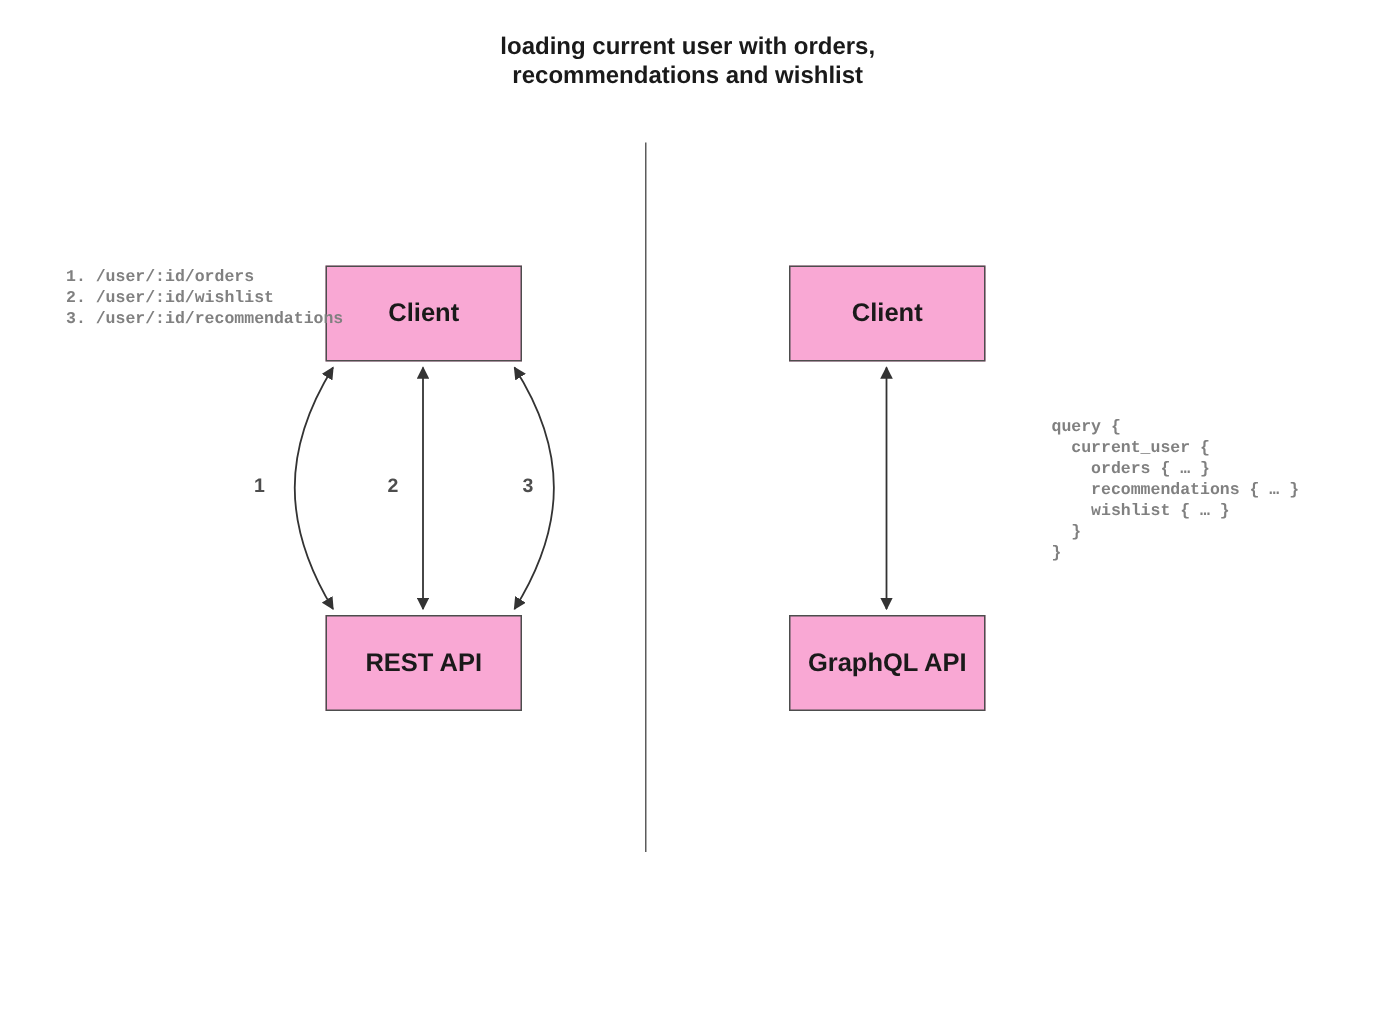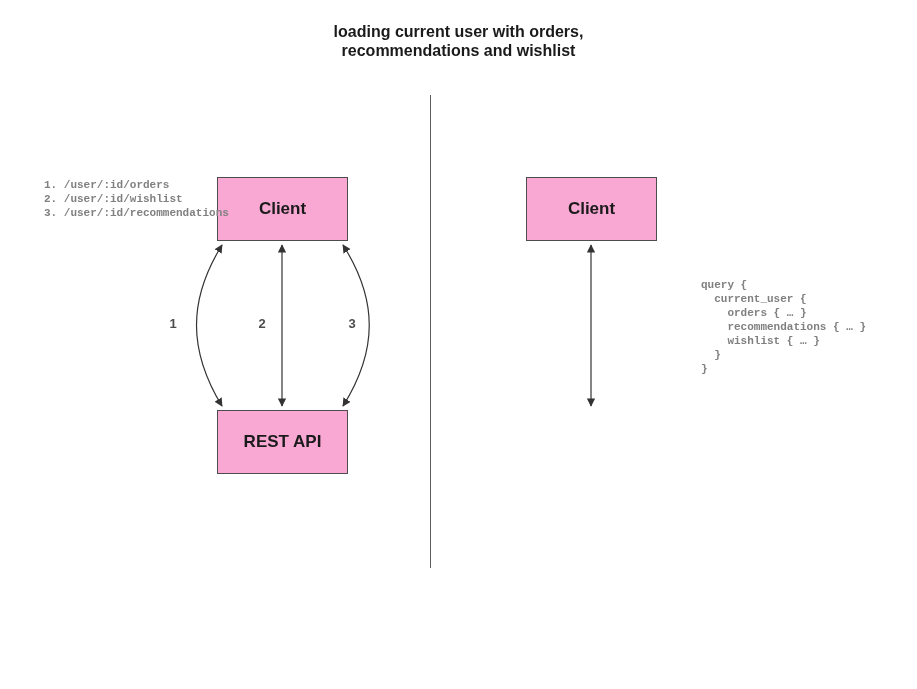--- a/index.html
+++ b/index.html
@@ -126,20 +126,21 @@
 
   <div class="edge-label" id="label-1">1</div>
   <div class="edge-label" id="label-2">2</div>
   <div class="edge-label" id="label-3">3</div>
 
   <div class="code" id="rest-endpoints">1. /user/:id/orders
 2. /user/:id/wishlist
 3. /user/:id/recommendations</div>
 
   <div class="node" id="gql-client">Client</div>
+  <div class="node" id="gql-api">GraphQL API</div>
 
   <div class="code" id="gql-query">query {
   current_user {
     orders { … }
     recommendations { … }
     wishlist { … }
   }
 }</div>
 
 </div>

